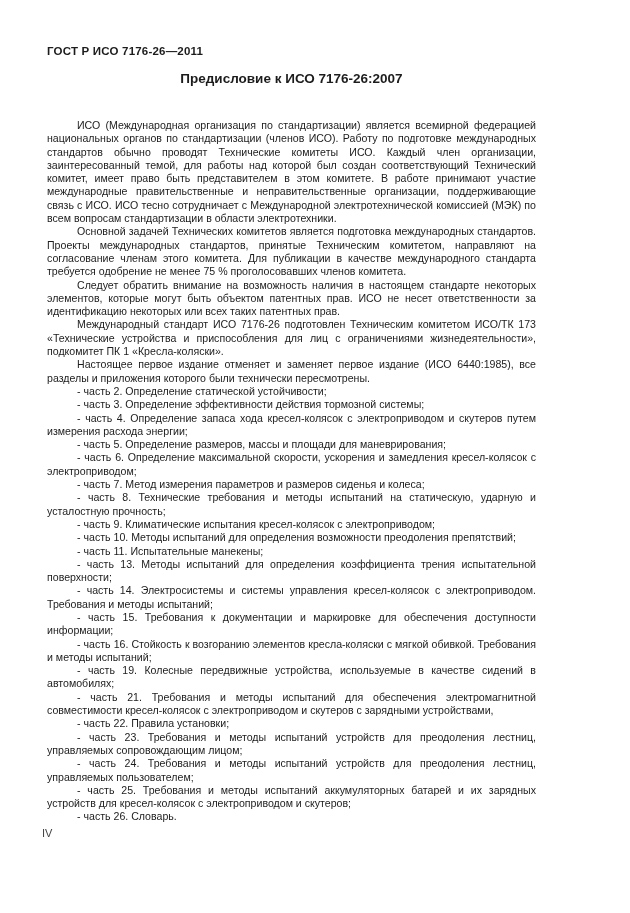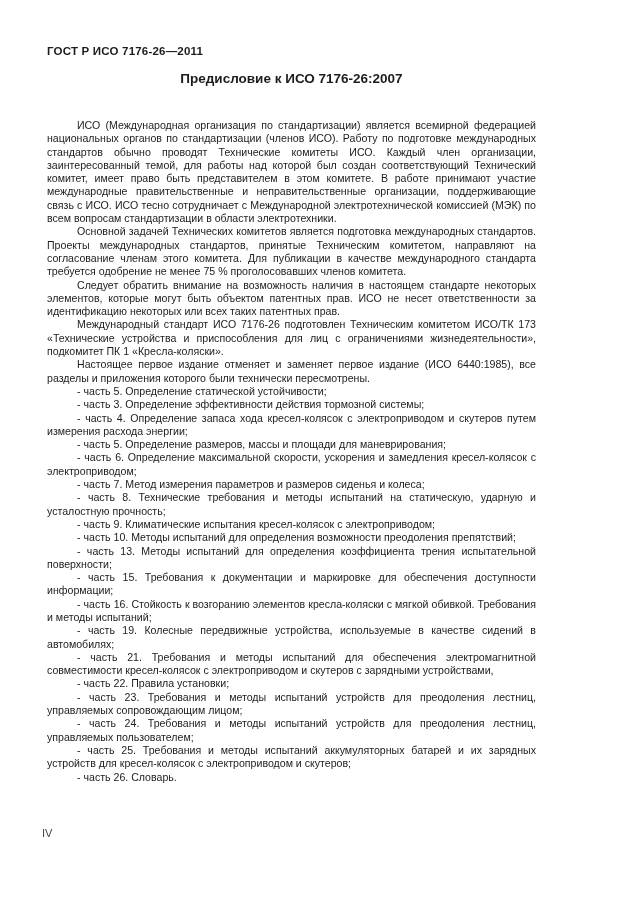--- a/index.html
+++ b/index.html
@@ -64,30 +64,32 @@
   <div class="doc-header">ГОСТ Р ИСО 7176-26—2011</div>
 
   <div class="doc-title">Предисловие к ИСО 7176-26:2007</div>
 
   <div class="body-text" id="paragraphs">
       <p class="para">ИСО (Международная организация по стандартизации) является всемирной федерацией национальных органов по стандартизации (членов ИСО). Работу по подготовке международных стандартов обычно проводят Технические комитеты ИСО. Каждый член организации, заинтересованный темой, для работы над которой был создан соответствующий Технический комитет, имеет право быть представителем в этом комитете. В работе принимают участие международные правительственные и неправительственные организации, поддерживающие связь с ИСО. ИСО тесно сотрудничает с Международной электротехнической комиссией (МЭК) по всем вопросам стандартизации в области электротехники.</p>
       <p class="para">Основной задачей Технических комитетов является подготовка международных стандартов. Проекты международных стандартов, принятые Техническим комитетом, направляют на согласование членам этого комитета. Для публикации в качестве международного стандарта требуется одобрение не менее 75 % проголосовавших членов комитета.</p>
       <p class="para">Следует обратить внимание на возможность наличия в настоящем стандарте некоторых элементов, которые могут быть объектом патентных прав. ИСО не несет ответственности за идентификацию некоторых или всех таких патентных прав.</p>
       <p class="para">Международный стандарт ИСО 7176-26 подготовлен Техническим комитетом ИСО/ТК 173 «Технические устройства и приспособления для лиц с ограничениями жизнедеятельности», подкомитет ПК 1 «Кресла-коляски».</p>
       <p class="para">Настоящее первое издание отменяет и заменяет первое издание (ИСО 6440:1985), все разделы и приложения которого были технически пересмотрены.</p>
-      <p class="para">- часть 5. Определение статической устойчивости;</p>
+      <p class="para">- часть 2. Определение статической устойчивости;</p>
       <p class="para">- часть 3. Определение эффективности действия тормозной системы;</p>
       <p class="para">- часть 4. Определение запаса хода кресел-колясок с электроприводом и скутеров путем измерения расхода энергии;</p>
       <p class="para">- часть 5. Определение размеров, массы и площади для маневрирования;</p>
       <p class="para">- часть 6. Определение максимальной скорости, ускорения и замедления кресел-колясок с электроприводом;</p>
       <p class="para">- часть 7. Метод измерения параметров и размеров сиденья и колеса;</p>
       <p class="para">- часть 8. Технические требования и методы испытаний на статическую, ударную и усталостную прочность;</p>
       <p class="para">- часть 9. Климатические испытания кресел-колясок с электроприводом;</p>
       <p class="para">- часть 10. Методы испытаний для определения возможности преодоления препятствий;</p>
+      <p class="para">- часть 11. Испытательные манекены;</p>
       <p class="para">- часть 13. Методы испытаний для определения коэффициента трения испытательной поверхности;</p>
+      <p class="para">- часть 14. Электросистемы и системы управления кресел-колясок с электроприводом. Требования и методы испытаний;</p>
       <p class="para">- часть 15. Требования к документации и маркировке для обеспечения доступности информации;</p>
       <p class="para">- часть 16. Стойкость к возгоранию элементов кресла-коляски с мягкой обивкой. Требования и методы испытаний;</p>
       <p class="para">- часть 19. Колесные передвижные устройства, используемые в качестве сидений в автомобилях;</p>
       <p class="para">- часть 21. Требования и методы испытаний для обеспечения электромагнитной совместимости кресел-колясок с электроприводом и скутеров с зарядными устройствами,</p>
       <p class="para">- часть 22. Правила установки;</p>
       <p class="para">- часть 23. Требования и методы испытаний устройств для преодоления лестниц, управляемых сопровождающим лицом;</p>
       <p class="para">- часть 24. Требования и методы испытаний устройств для преодоления лестниц, управляемых пользователем;</p>
       <p class="para">- часть 25. Требования и методы испытаний аккумуляторных батарей и их зарядных устройств для кресел-колясок с электроприводом и скутеров;</p>
       <p class="para">- часть 26. Словарь.</p>
     </div>

